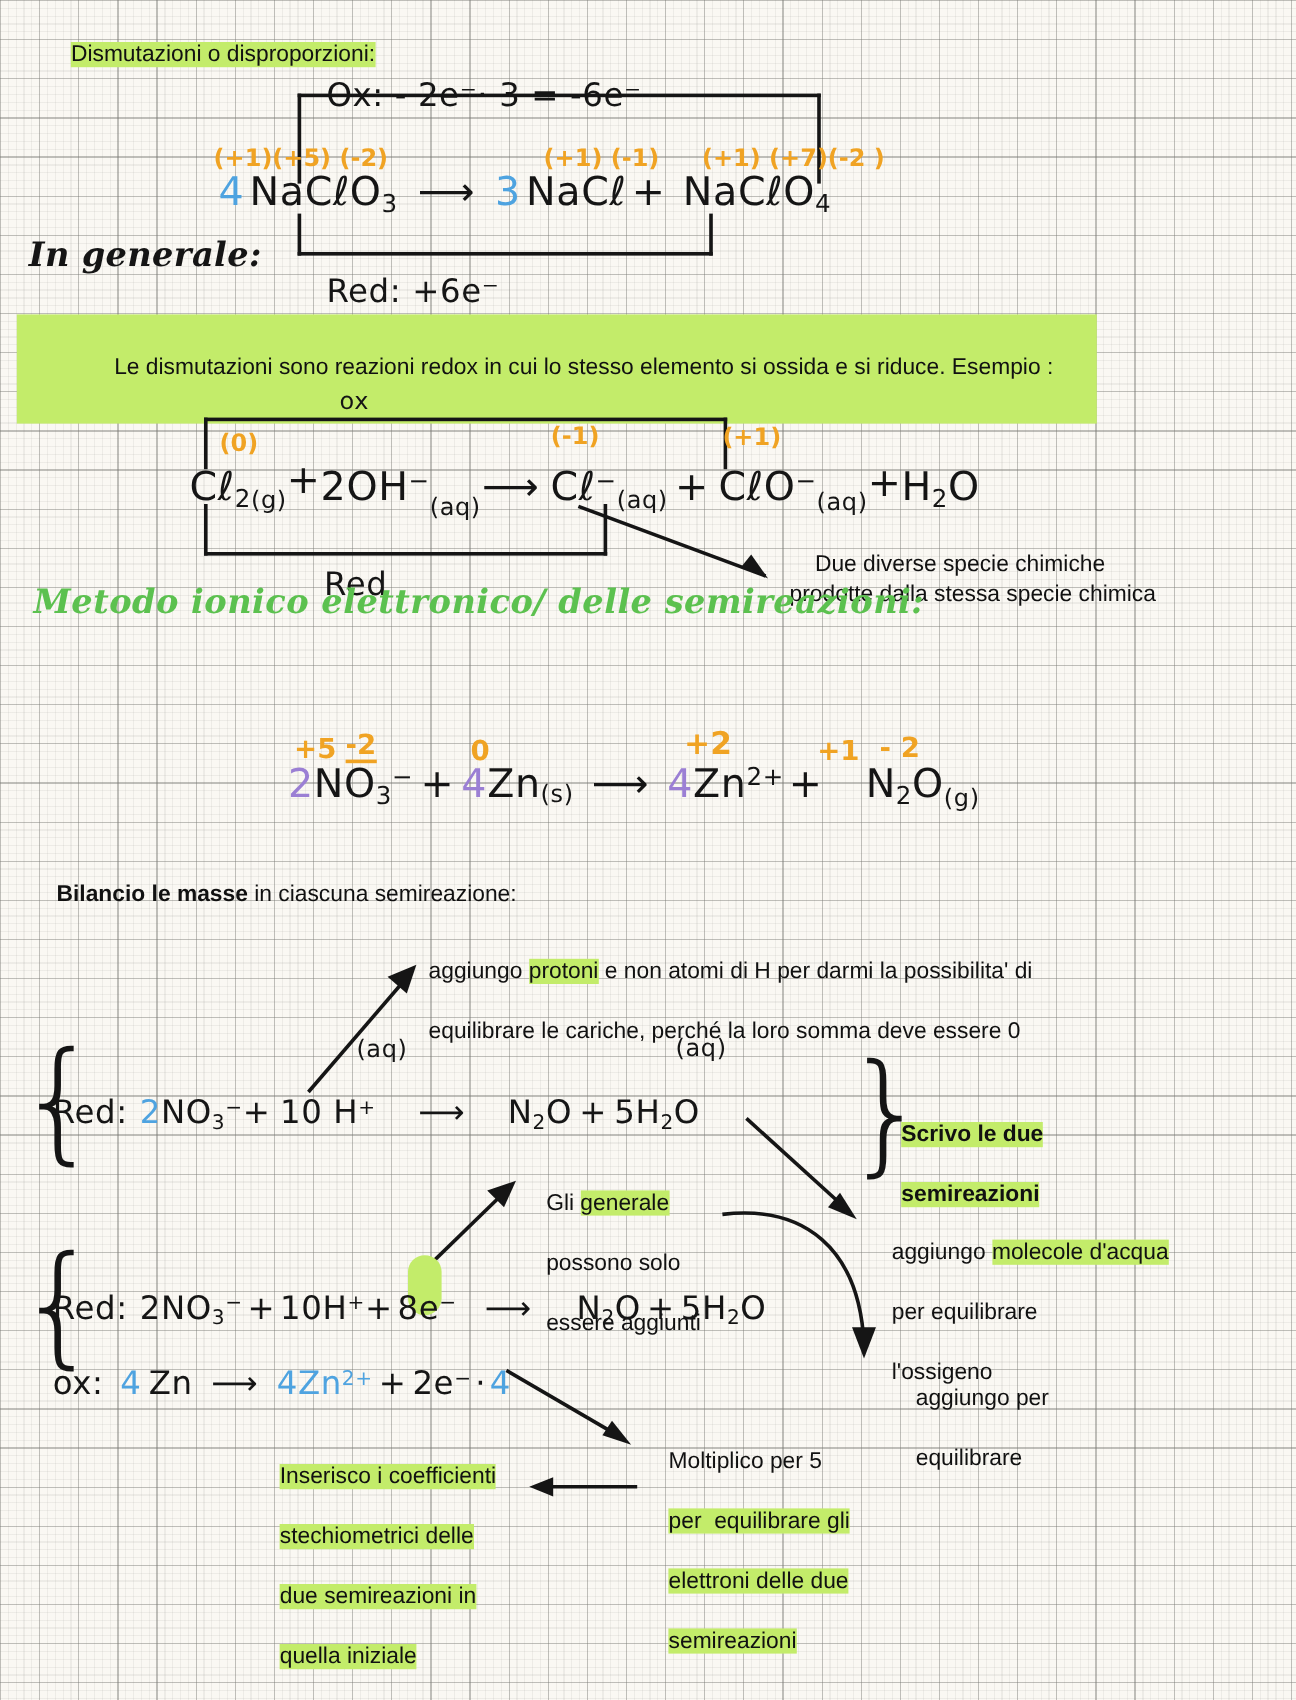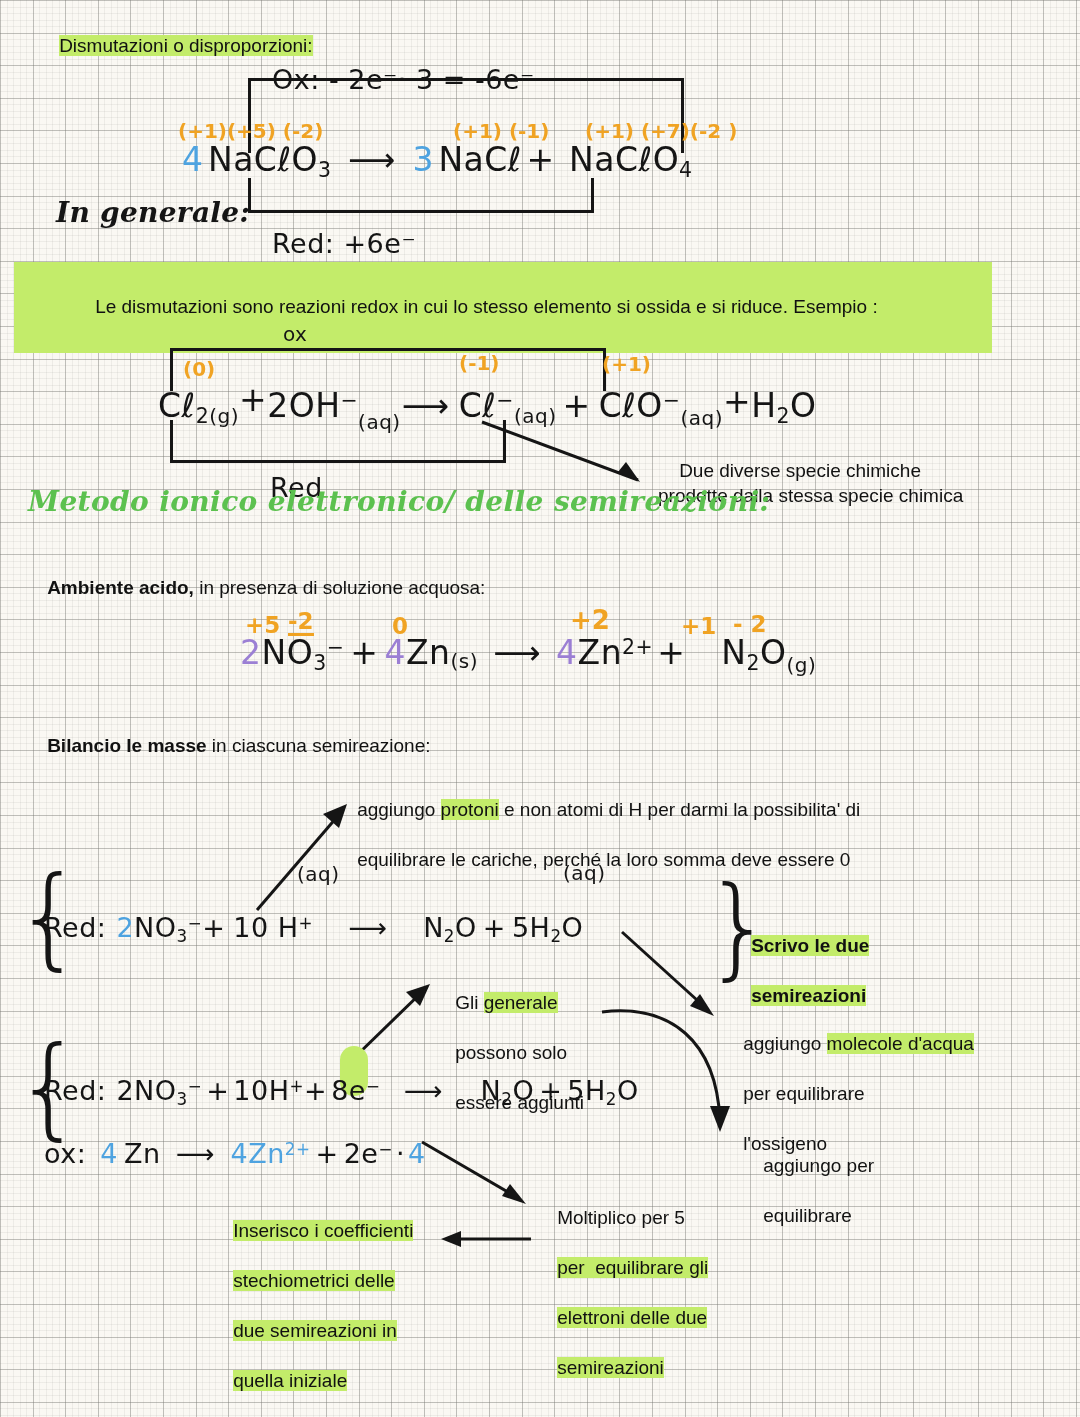--- a/index.html
+++ b/index.html
@@ -147,23 +147,23 @@
     <span class="hw hw-lg" style="display:inline-block;width:72px;text-align:center;">⟶</span>
     <span class="hw hw-lg blue">3</span>
     <span class="hw hw-lg">NaCℓ</span>
     <span class="hw hw-lg">+</span>
     <span class="hw hw-lg" style="margin-left:10px;"><span>NaCℓO</span><sub>4</sub></span>
   </div>
 
   <div class="abs bracket-up" style="left:248px; top:178px; width:340px; height:32px;"></div>
   <div class="abs hw hw-md" style="left:272px; top:208px;">Red: +6e⁻</div>
 
-  <div class="abs script-black" style="left:24px; top:196px;margin-left:32px;">In generale:</div>
-
-  <div class="abs hl-band typed" style="left:14px; top:262px; width:978px; box-sizing:border-box;">
+  <div class="abs script-black" style="left:24px; top:196px;">In generale:</div>
+
+  <div class="abs hl-band typed" style="left:14px; top:262px; width:900px; box-sizing:border-box;">
     <span>Le dismutazioni sono reazioni redox in cui lo stesso elemento si ossida e si riduce. Esempio :</span>
   </div>
 
   <div class="abs hw hw-sm" style="left:283px; top:322px;">ox</div>
 
   <div class="abs bracket-down" style="left:170px; top:348px; width:430px; height:40px;"></div>
 
   <div class="abs ox-num" style="left:183px; top:357px;">(0)</div>
   <div class="abs ox-num" style="left:459px; top:351px;">(-1)</div>
   <div class="abs ox-num" style="left:602px; top:352px;">(+1)</div>
@@ -179,23 +179,20 @@
     <path d="M2,2 L158,60" stroke-width="3"></path>
     <polygon points="160,62 138,52 146,42" fill="#151515" stroke="none"></polygon>
   </svg>
 
   <div class="abs typed" style="left:658px; top:433px; width:330px;">
     <span>Due diverse specie chimiche prodotte dalla stessa specie chimica</span>
   </div>
 
   <div class="abs script-green" style="left:28px; top:485px;">Metodo ionico elettronico/ delle semireazioni:</div>
 
-  <div class="abs typed" style="left:26px; top:550px;">
-    <span class="bold">Ambiente acido,</span><span> in presenza di soluzione acquosa:</span>
-  </div>
 
   <div class="abs ox-num big" style="left:245px; top:612px;">+5</div>
   <div class="abs ox-num big" style="left:288px; top:608px;"><span>-2</span><div style="border-bottom:3px solid #f0a323;width:26px;margin-top:-1px;"></div></div>
   <div class="abs ox-num big" style="left:392px; top:613px;">0</div>
   <div class="abs ox-num big" style="left:570px; top:605px; font-size:26px;">+2</div>
   <div class="abs ox-num big" style="left:681px; top:613px;">+1</div>
   <div class="abs ox-num big" style="left:733px; top:611px;">- 2</div>
 
   <div class="abs" style="left:240px; top:633px;">
     <span class="hw hw-lg purple">2</span><span class="hw hw-lg"><span>NO</span><sub>3</sub><sup>−</sup></span><span class="hw hw-lg" style="margin:0 6px;">+</span><span class="hw hw-lg purple">4</span><span class="hw hw-lg">Zn</span><span class="hw hw-sm" style="vertical-align:-4px;">(s)</span><span class="hw hw-lg" style="display:inline-block;width:78px;text-align:center;">⟶</span><span class="hw hw-lg purple">4</span><span class="hw hw-lg"><span>Zn</span><sup>2+</sup></span><span class="hw hw-lg" style="margin-left:4px;">+</span><span class="hw hw-lg" style="margin-left:36px;"><span>N</span><sub>2</sub><span>O</span></span><span class="hw hw-sm" style="vertical-align:-8px;">(g)</span>

